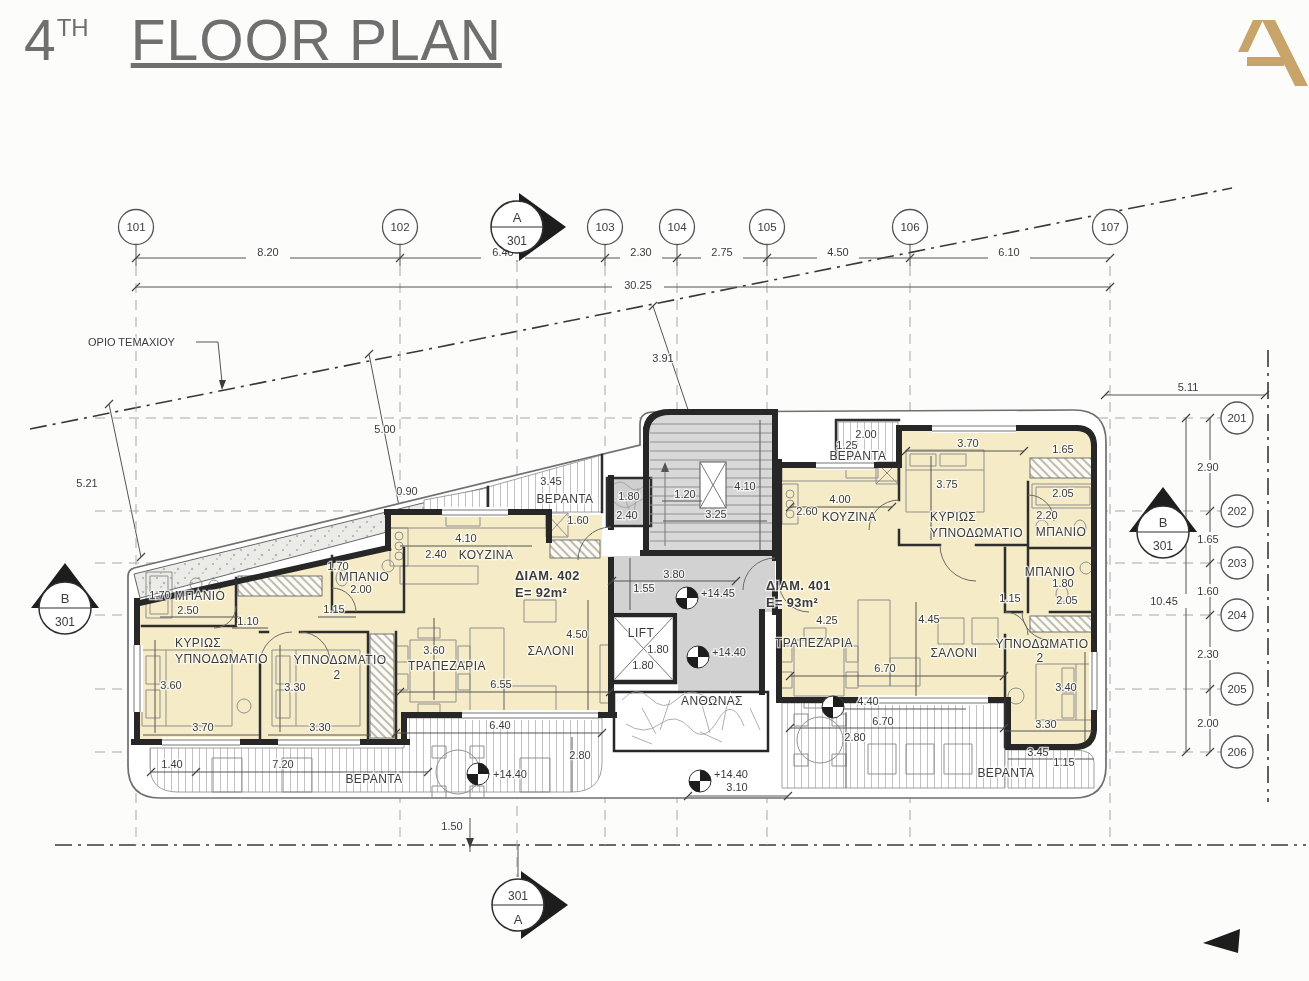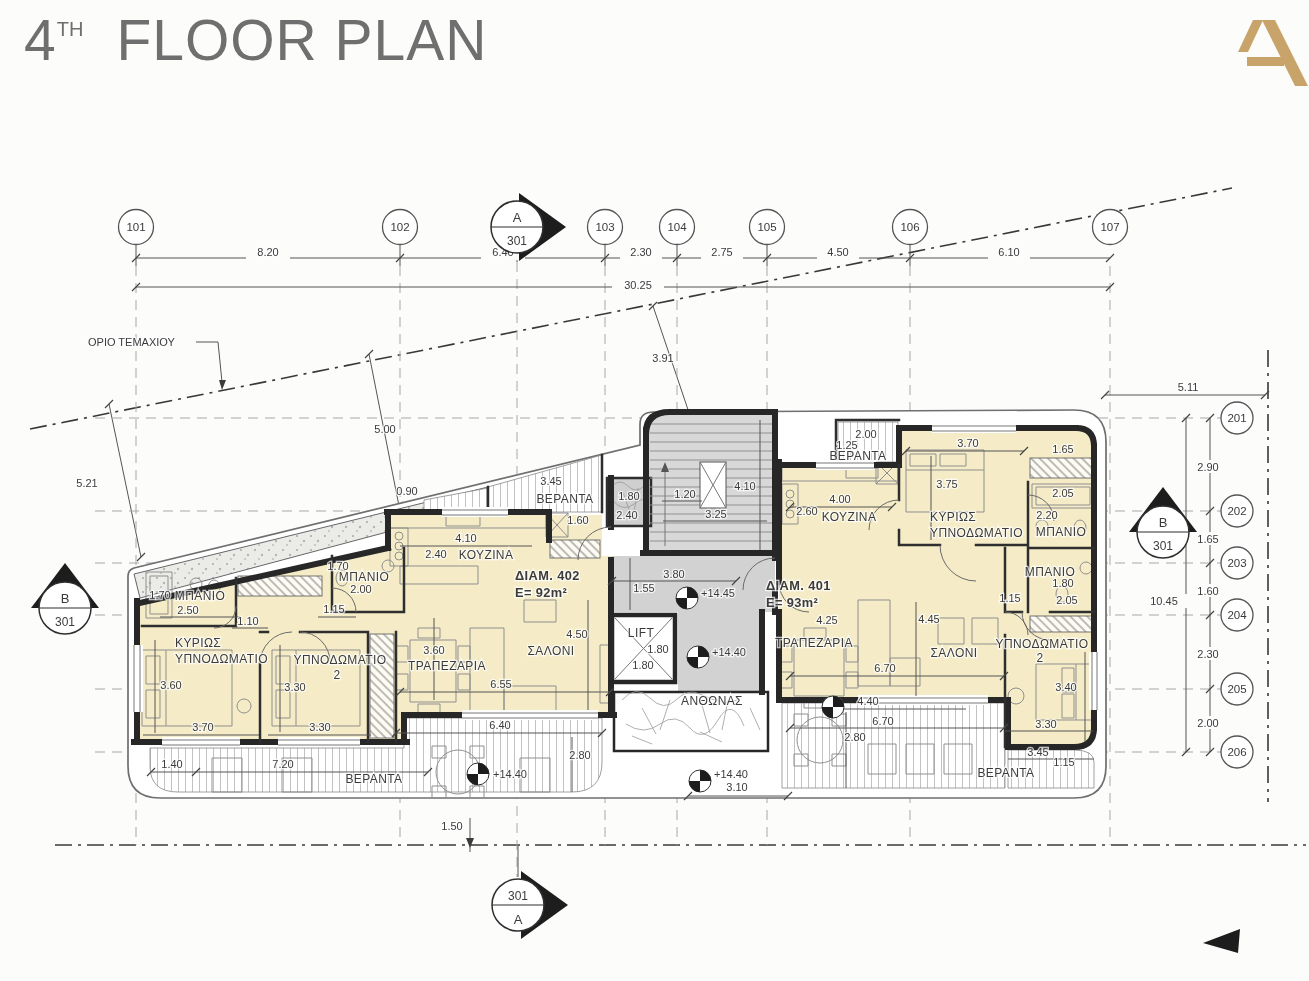--- a/index.html
+++ b/index.html
@@ -1,21 +1,21 @@
 <!DOCTYPE html>
 <html><head>
 <meta charset="utf-8">
 <style>
   html,body{margin:0;padding:0;background:#fff;}
   .page{position:relative;width:1309px;height:981px;background:#fcfcfb;overflow:hidden;
         font-family:"Liberation Sans",sans-serif;}
   .title{position:absolute;left:24px;top:12px;color:#6f6f6f;font-size:57px;
          letter-spacing:1px;white-space:nowrap;line-height:1;}
-  .title .sup{font-size:20px;position:relative;top:-24px;letter-spacing:0;}
-  .title .main{margin-left:33px;}
+  .title .sup{font-size:24px;position:relative;top:-24px;letter-spacing:0;}
+  .title .main{margin-left:42px;text-decoration:underline;}
   svg{position:absolute;left:0;top:0;}
   svg text{font-family:"Liberation Sans",sans-serif;fill:#3b3b3b;text-anchor:middle;
            paint-order:stroke;stroke:rgba(255,255,255,.72);stroke-width:2.6px;}
   .dim{font-size:11px;}
   .rm{font-size:12px;letter-spacing:.4px;}
   .apt{font-size:12.8px;font-weight:bold;letter-spacing:.4px;}
   .bub{font-size:11.5px;stroke:none;}
   .mk{font-size:13px;stroke:none;}
   .mk2{font-size:12px;stroke:none;}
   .ts{text-anchor:start;}

